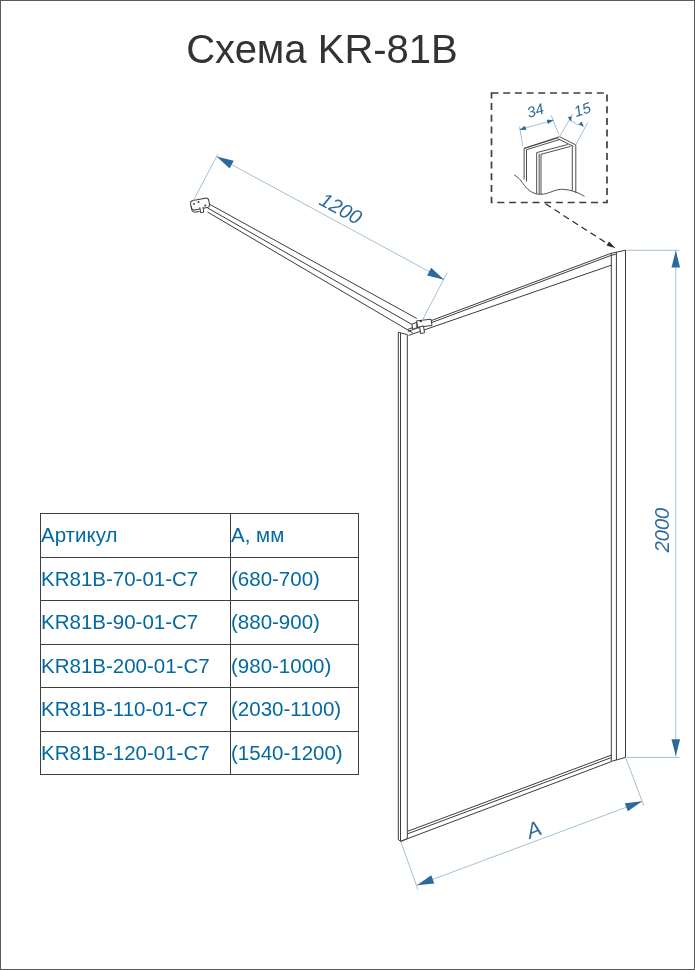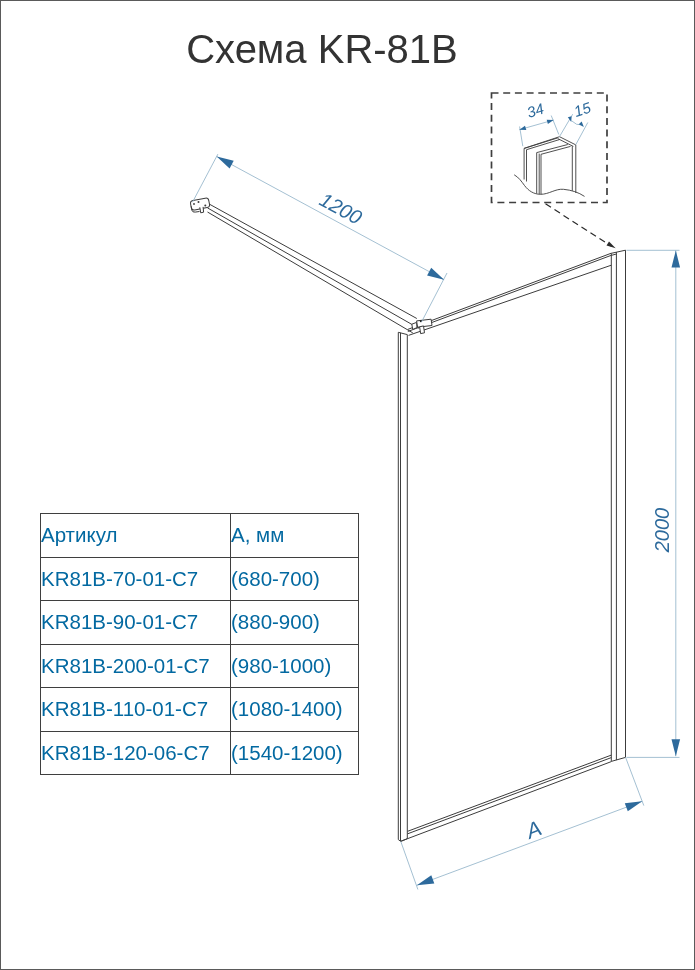--- a/index.html
+++ b/index.html
@@ -155,20 +155,20 @@
 <tr>
         <td class="c1">KR81B-90-01-C7</td>
         <td class="c2">(880-900)</td>
       </tr>
 <tr>
         <td class="c1">KR81B-200-01-C7</td>
         <td class="c2">(980-1000)</td>
       </tr>
 <tr>
         <td class="c1">KR81B-110-01-C7</td>
-        <td class="c2">(1080-1400)</td>
+        <td class="c2">(2030-1100)</td>
       </tr>
 <tr>
-        <td class="c1">KR81B-120-06-C7</td>
+        <td class="c1">KR81B-120-01-C7</td>
         <td class="c2">(1540-1200)</td>
       </tr>
 </tbody>
   </table>
 
 </body></html>

